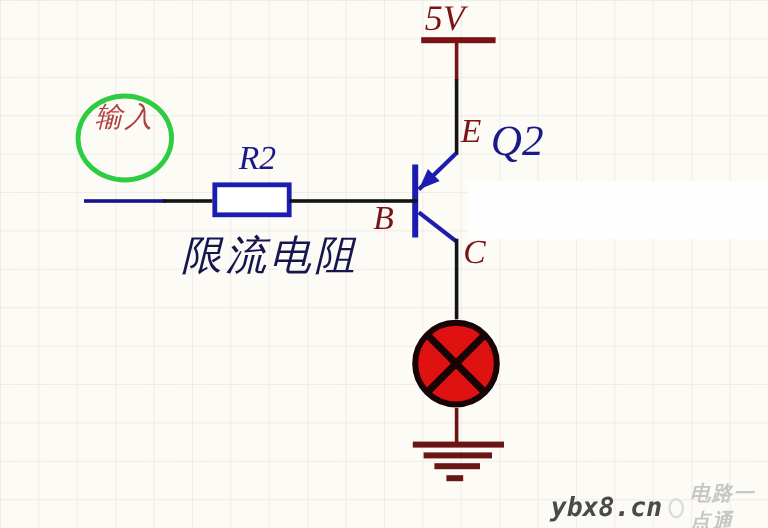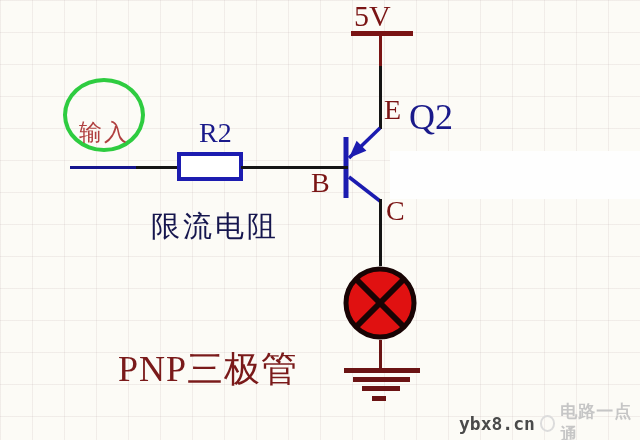--- a/index.html
+++ b/index.html
@@ -6,20 +6,21 @@
   #canvas{
     position:relative;
     width:640px;height:440px;
     overflow:hidden;
     background-color:#fcfbf6;
     background-image:
       linear-gradient(rgba(200,185,185,0.22) 1px, transparent 1px),
       linear-gradient(90deg, rgba(200,185,185,0.22) 1px, transparent 1px);
     background-size:32px 32px;
     font-family:"Liberation Serif", serif;
+    font-style:italic;
   }
   .abs{position:absolute;}
   .wire{position:absolute;}
   .lbl{position:absolute; white-space:nowrap; line-height:1;}
   .maroon{color:#7a1414;}
   .navy{color:#1a1a8a;}
   .red{color:#c22f2f;}
   .dknavy{color:#16164e;}
   .w-black{background:#141414;}
   .w-red{background:#7a1414;}
@@ -39,52 +40,52 @@
   #lbl-c{left:386px;top:197px;font-size:28px;}
 
   
   #transistor{left:336px;top:118px;}
 
   
   #input-badge{
     left:63px;top:78px;width:82px;height:74px;
     border:4px solid #2ecc40;border-radius:50%;
     box-sizing:border-box;
-    display:flex;align-items:flex-end;justify-content:center;
+    display:flex;align-items:flex-start;justify-content:center;
     font-size:23px;color:#b04040;letter-spacing:2px;
   }
   #wire-in-navy{left:70px;top:166px;width:68px;height:3px;}
   #wire-in-black{left:136px;top:166px;width:45px;height:3px;}
   #lbl-uin{left:68px;top:173px;font-size:28px;}
 
   
   #resistor-body{
     left:177px;top:152px;width:66px;height:29px;
     border:4px solid #1c1cb0;background:#ffffff;box-sizing:border-box;
   }
   #lbl-r2{left:199px;top:119px;font-size:28px;text-align:center;}
-  #lbl-resistor-caption{left:151px;top:212px;font-size:29px;letter-spacing:3px;}
+  #lbl-resistor-caption{left:151px;top:197px;font-size:34px;letter-spacing:3px;}
   #wire-mid{left:241px;top:166px;width:107px;height:3px;}
 
   
   #wire-collector{left:379px;top:199px;width:3px;height:67px;}
   #lamp{left:340px;top:263px;}
   #wire-lamp-gnd{left:379px;top:340px;width:3px;height:30px;}
   #gnd-l1{left:344px;top:368px;width:76px;height:5px;}
   #gnd-l2{left:353px;top:377px;width:57px;height:5px;}
   #gnd-l3{left:362px;top:386px;width:38px;height:5px;}
   #gnd-l4{left:372px;top:396px;width:14px;height:5px;}
   #lbl-gnd{left:343px;top:400px;font-size:30px;color:#6b1414;}
 
   #lbl-title{left:118px;top:351px;font-size:36px;color:#7a1a1a;letter-spacing:1px;}
 
   
   #watermark{left:459px;top:400px;display:flex;align-items:center;gap:5px;
     font-family:"DejaVu Sans Mono", monospace;}
-  #wm-site{font-size:18px;font-weight:bold;color:#4a4a4a;}
+  #wm-site{font-size:22px;font-weight:bold;color:#4a4a4a;}
   #wm-logo{width:17px;height:17px;border:2px solid #dcdcdc;border-radius:50%;box-sizing:border-box;}
   #wm-brand{font-size:17px;font-weight:bold;color:#c6c6c6;
     font-family:"DejaVu Sans", sans-serif;letter-spacing:1px;}
 </style>
 </head>
 <body>
 
 <div id="canvas">
 
   <div class="abs" id="whiteout"></div>
@@ -123,21 +124,20 @@
     <line x1="16" y1="16" x2="64" y2="64" stroke="#180404" stroke-width="6"></line>
     <line x1="16" y1="64" x2="64" y2="16" stroke="#180404" stroke-width="6"></line>
   </svg>
 
   <div class="wire w-gnd" id="wire-lamp-gnd"></div>
   <div class="wire w-gnd" id="gnd-l1"></div>
   <div class="wire w-gnd" id="gnd-l2"></div>
   <div class="wire w-gnd" id="gnd-l3"></div>
   <div class="wire w-gnd" id="gnd-l4"></div>
 
-  <div class="lbl" id="lbl-title">PNP三极管</div>
 
   <div class="abs" id="watermark">
     <span id="wm-site">ybx8.cn</span>
     <span id="wm-logo"></span>
     <span id="wm-brand">电路一点通</span>
   </div>
 
 </div>
 
 </body></html>

